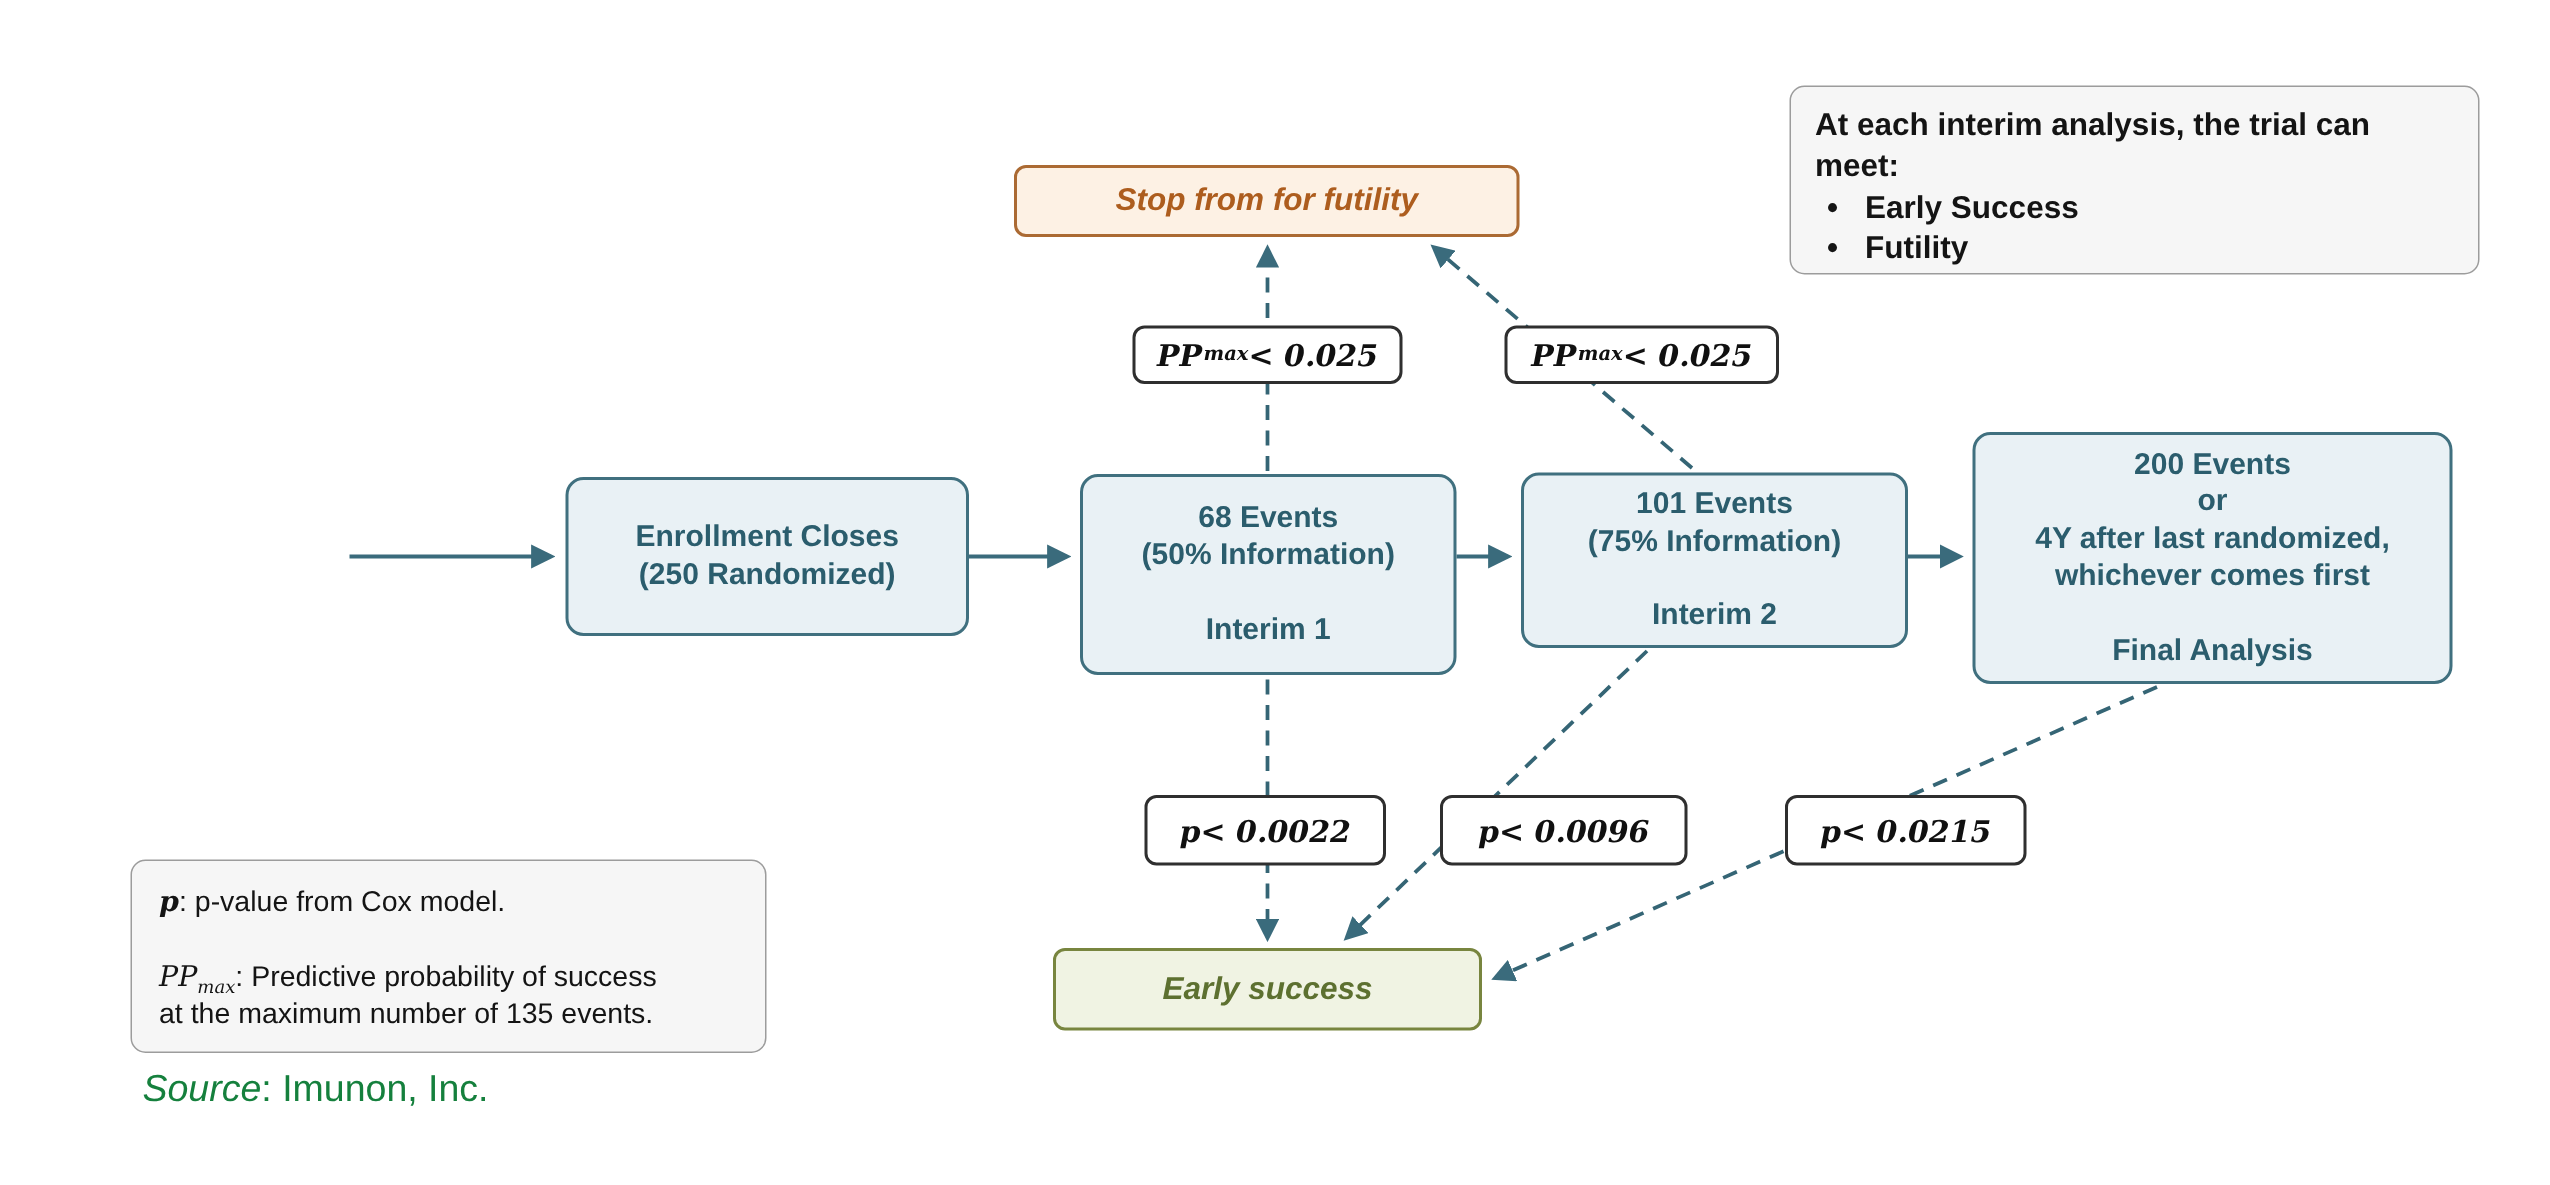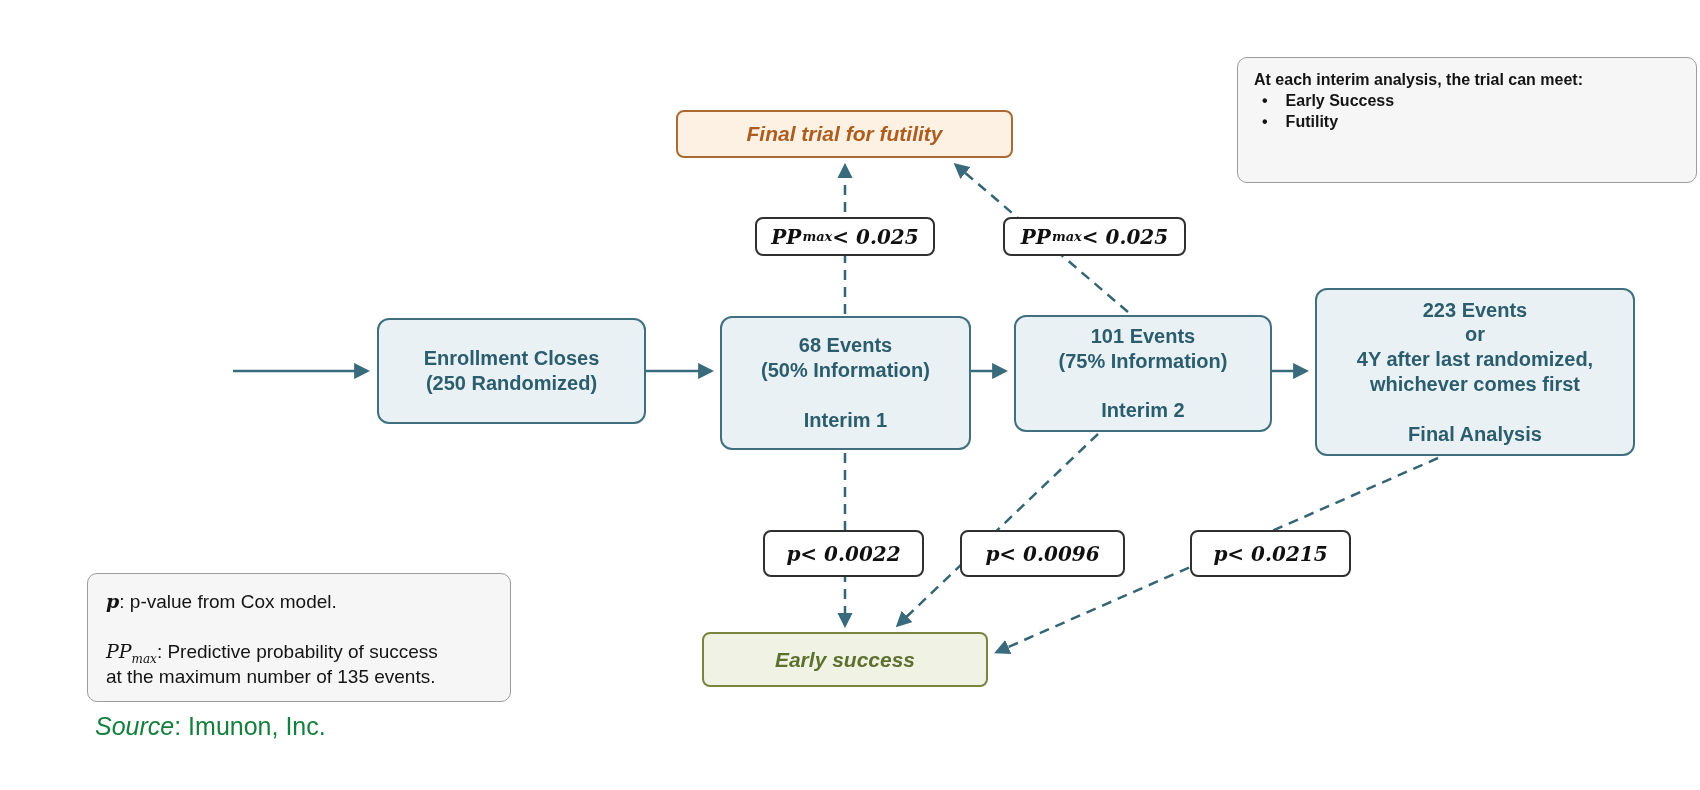--- a/index.html
+++ b/index.html
@@ -26,21 +26,21 @@
     position:absolute;display:flex;align-items:center;justify-content:center;
     background:#ffffff;border:2px solid #2f2f2f;border-radius:8px;
     font-family:"DejaVu Serif",serif;font-style:italic;font-weight:bold;
     font-size:20px;color:#101010;box-sizing:border-box;
   }
   .mlabel sub{font-size:13px;font-weight:bold;line-height:0;margin-left:1px;}
   .panel{
     position:absolute;background:#f6f6f6;border:1.5px solid #9c9c9c;border-radius:10px;
     color:#141414;box-sizing:border-box;
   }
-  .panel.note{font-weight:bold;font-size:16px;line-height:1.3;padding:12px 16px;margin-left:44px;}
+  .panel.note{font-weight:bold;font-size:21px;line-height:1.3;padding:12px 16px;}
   .note-bullets{margin:0;padding:0;list-style:none;}
   .note-bullets li{display:flex;}
   .note-bullets li::before{content:"\2022";margin:0 18px 0 8px;}
   .panel.legend{font-size:19px;line-height:1.32;padding:15px 18px;}
   .legend-sym{font-family:"DejaVu Serif",serif;font-style:italic;font-weight:bold;}
   .legend-sym-pp{font-family:"DejaVu Serif",serif;font-style:italic;font-weight:normal;}
   .legend-sym-pp sub{font-size:12px;line-height:0;}
   .legend-line2{margin-top:25px;}
   .wrapline{white-space:pre-line;}
   .source-line{
@@ -79,28 +79,28 @@
   <div class="flowbox" style="left:720px;top:316px;width:251px;height:134px;">68 Events
 (50% Information)
 
 Interim 1</div>
 
   <div class="flowbox" style="left:1014px;top:315px;width:258px;height:117px;">101 Events
 (75% Information)
 
 Interim 2</div>
 
-  <div class="flowbox" style="left:1315px;top:288px;width:320px;height:168px;">223 Events
+  <div class="flowbox" style="left:1315px;top:288px;width:320px;height:168px;">200 Events
 or
 4Y after last randomized,
 whichever comes first
 
 Final Analysis</div>
 
-  <div class="outcome futility" style="left:676px;top:110px;width:337px;height:48px;">Final trial for futility</div>
+  <div class="outcome futility" style="left:676px;top:110px;width:337px;height:48px;">Stop from for futility</div>
 
   <div class="outcome success" style="left:702px;top:632px;width:286px;height:55px;">Early success</div>
 
   <div class="mlabel" style="left:755px;top:217px;width:180px;height:39px;">
     <span>PP</span>
       <sub>max</sub>
       <span> &lt; 0.025</span>
   </div>
 
   <div class="mlabel" style="left:1003px;top:217px;width:183px;height:39px;">

